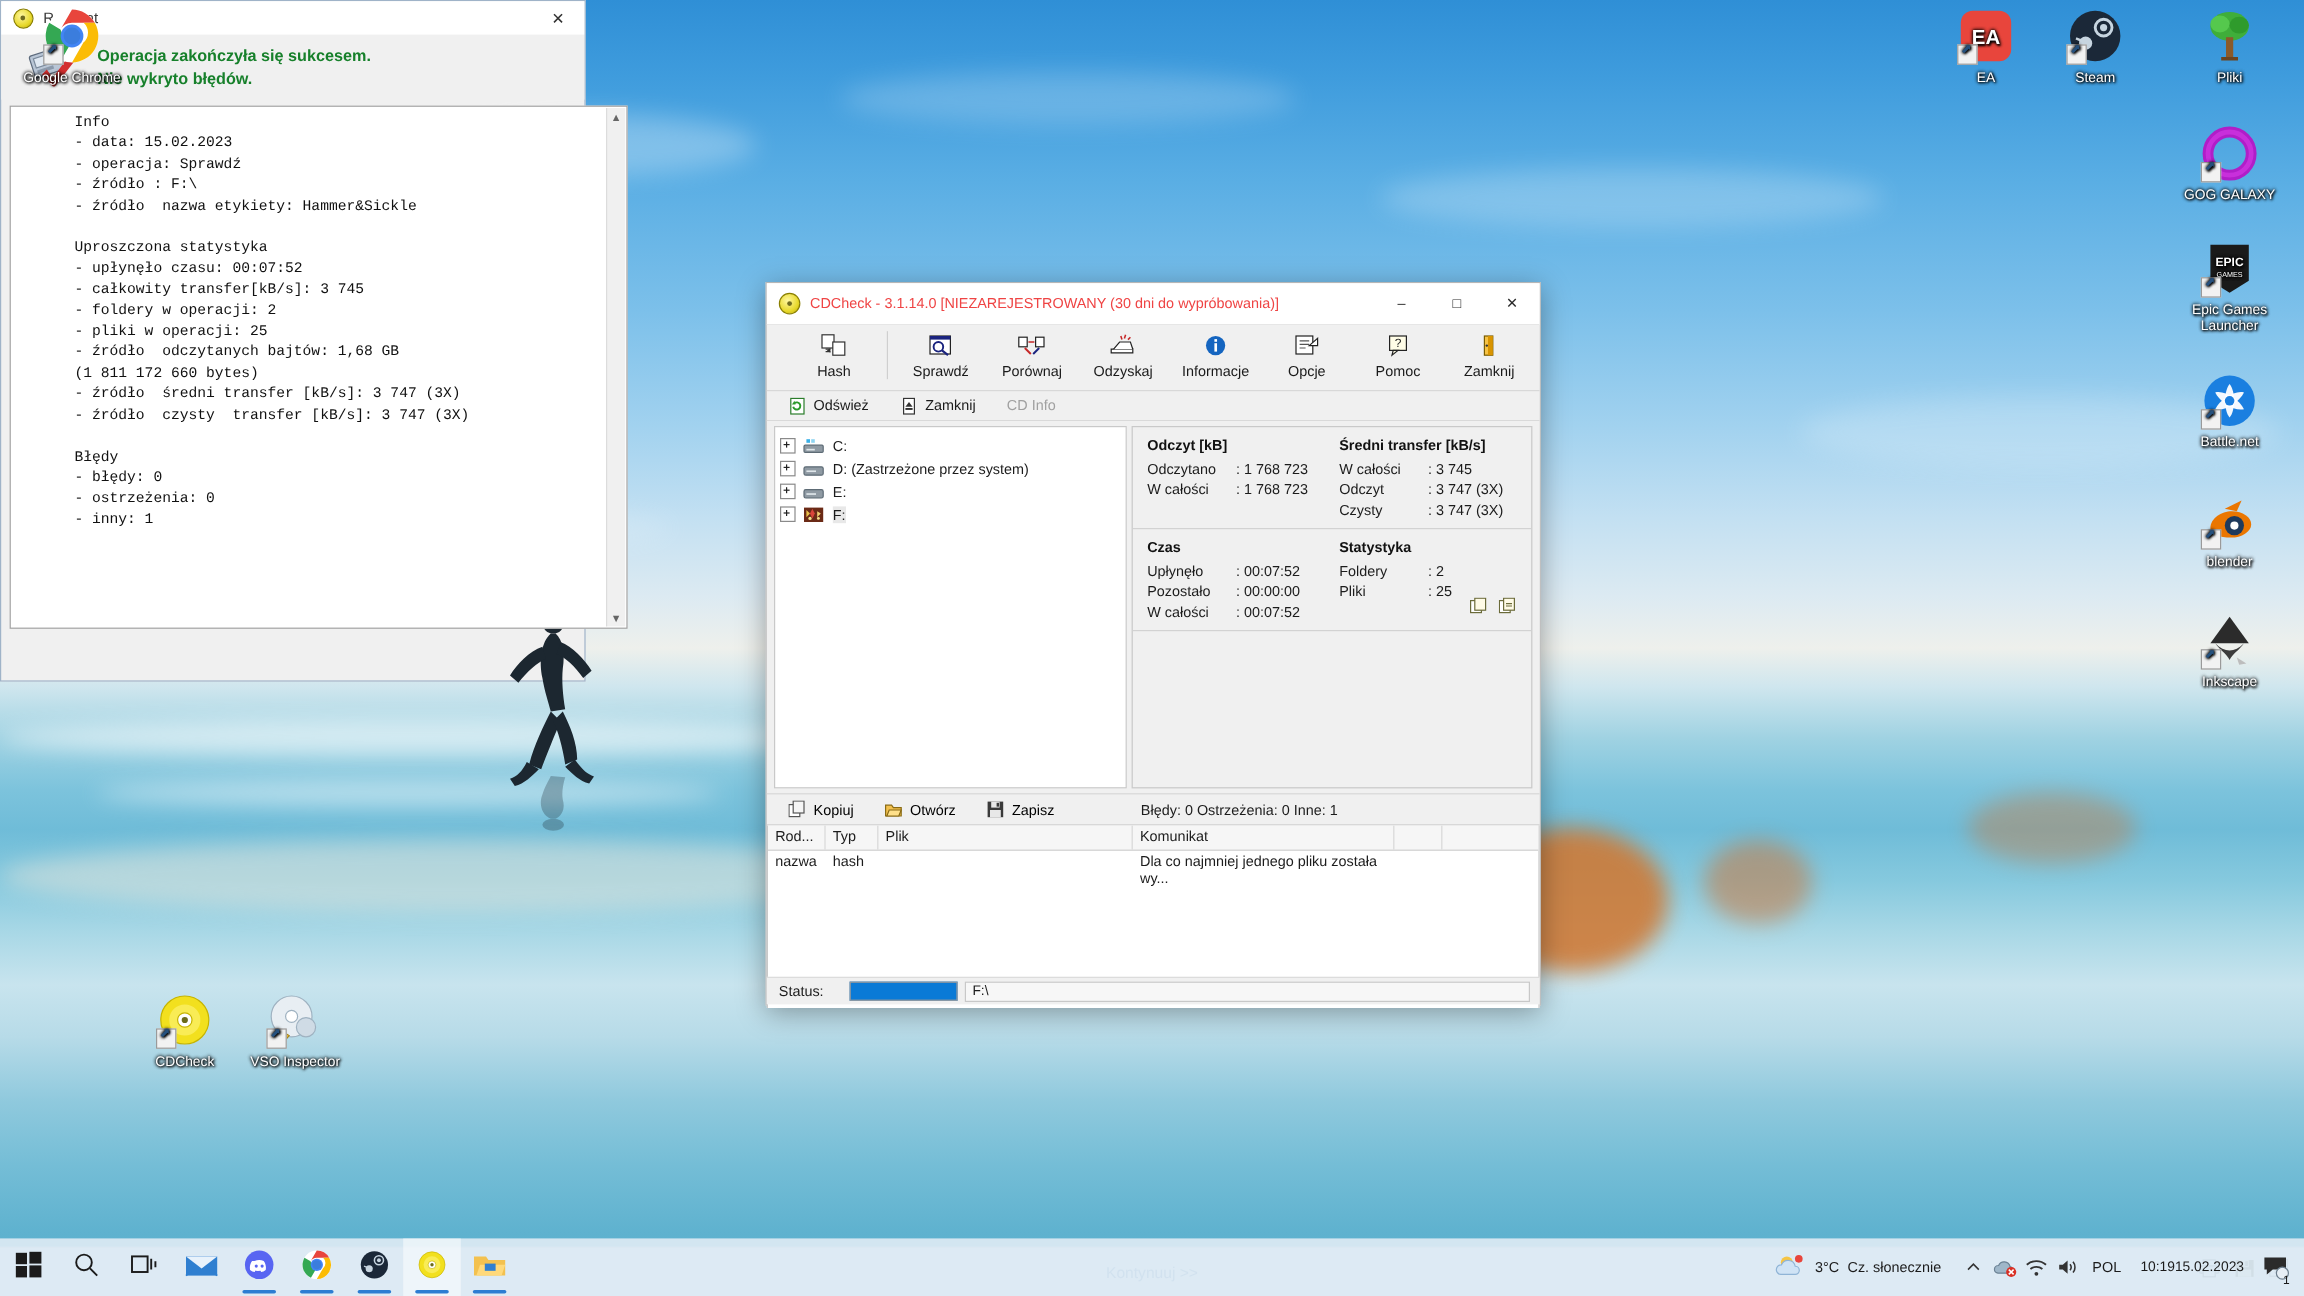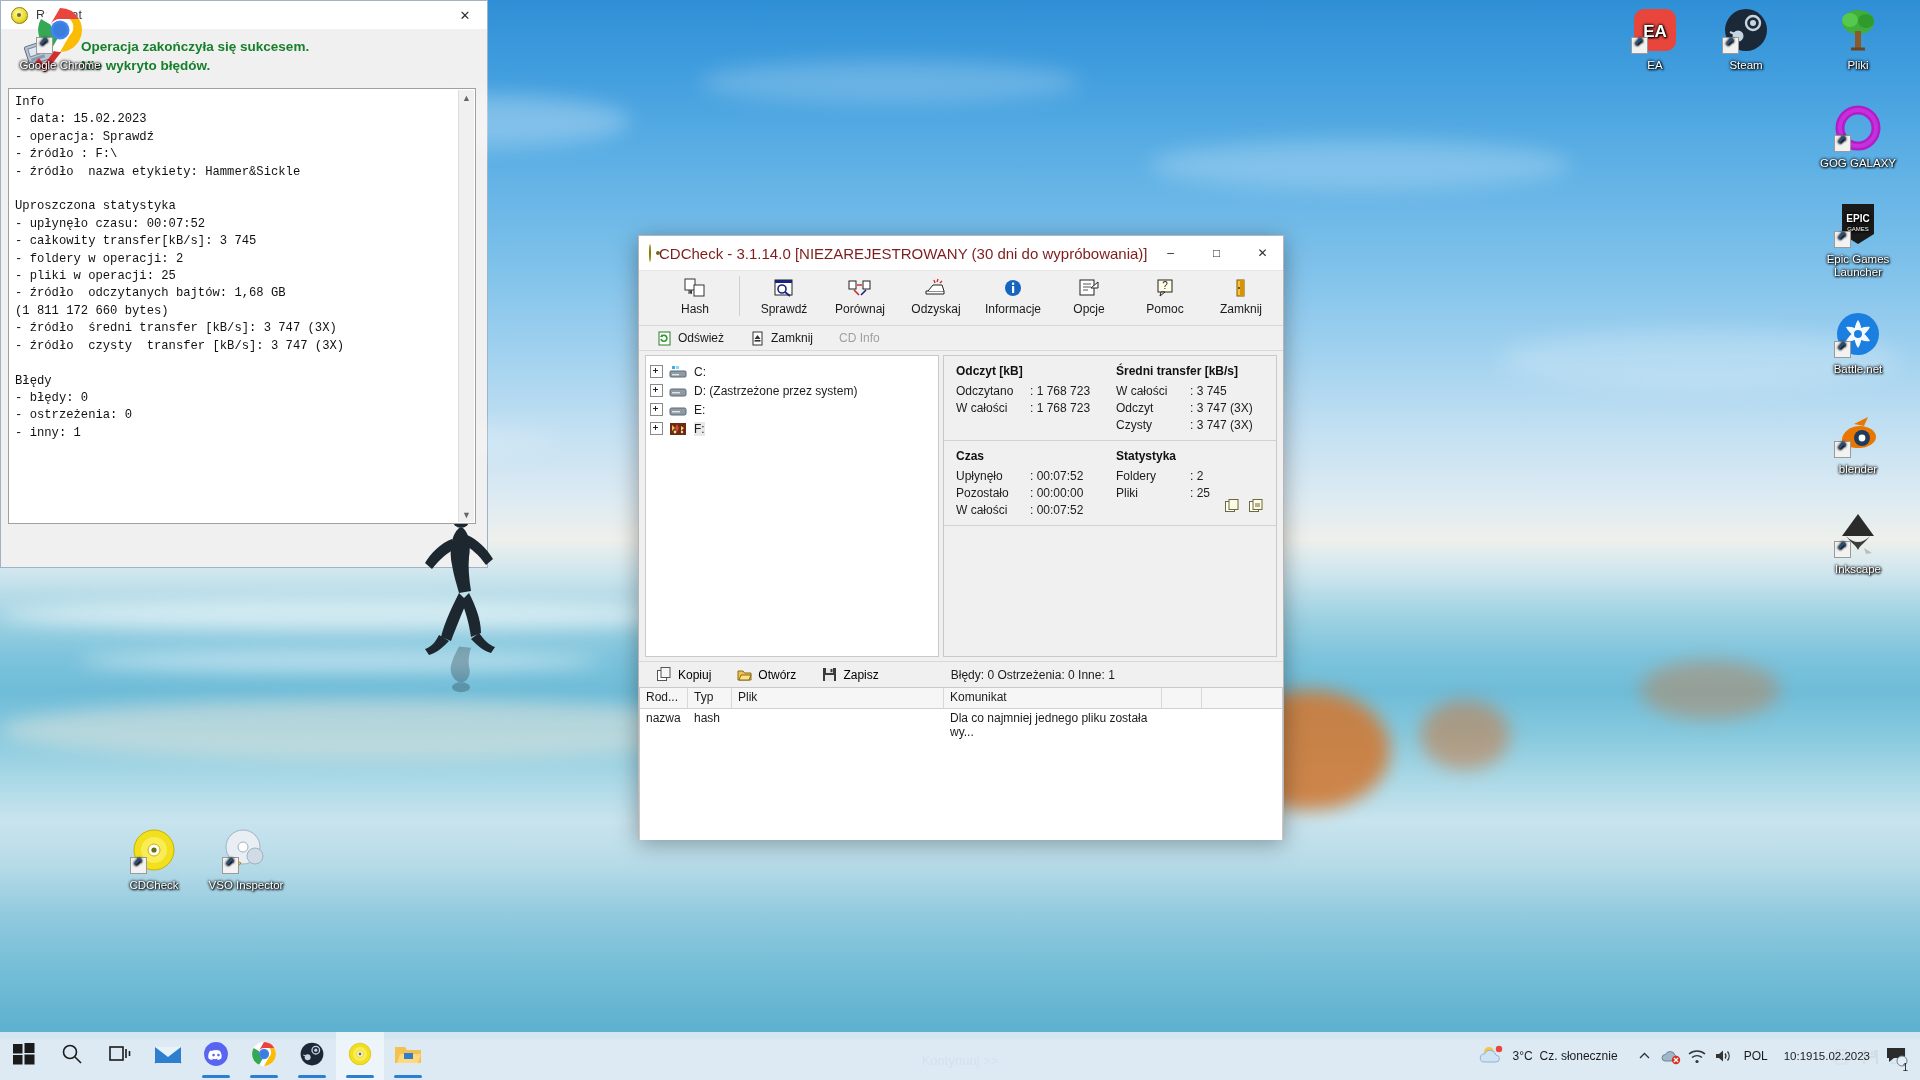--- a/index.html
+++ b/index.html
@@ -28,21 +28,21 @@
   .dicon .lbl{display:block;word-wrap:break-word;}
   .shortcut{position:absolute;left:0;bottom:0;width:15px;height:15px;background:#f2f2f2;border:1px solid #9a9a9a;}
   .shortcut:after{content:"⬈";position:absolute;left:2px;top:-3px;font-size:11px;color:#25507d;}
 
   
   .win{position:absolute;background:#f0f0f0;border:1px solid #b6b6b6;box-shadow:0 5px 22px rgba(0,0,0,.35);}
   #cdcheck{left:638px;top:235px;width:644px;height:601px;background:#f0f0f0;}
   .titlebar{height:34px;background:#ffffff;display:flex;align-items:center;padding-left:10px;border-bottom:1px solid #e6e6e6;}
   .titlebar .tico{width:16px;height:16px;border-radius:50%;background:radial-gradient(circle at 40% 35%,#fff7a0,#e8d92e 60%,#b9a900);border:1px solid #8a7f00;margin-right:8px;position:relative;}
   .titlebar .tico:after{content:"";position:absolute;left:6px;top:6px;width:4px;height:4px;border-radius:50%;background:#6f6a20;}
-  .titlebar .ttl{font-size:15px;color:#7f1d1d;white-space:nowrap;}
+  .titlebar .ttl{font-size:12px;color:#ef4444;white-space:nowrap;}
   .wbtns{margin-left:auto;display:flex;}
   .wbtn{width:46px;height:33px;display:flex;align-items:center;justify-content:center;font-size:12px;color:#2b2b2b;}
 
   .toolbar{height:51px;background:#f0f0f0;display:flex;align-items:flex-start;padding:3px 0 0 18px;border-bottom:1px solid #d8d8d8;position:relative;}
   .tbtn{width:76px;text-align:center;font-size:12px;color:#1a1a1a;padding-top:3px;cursor:default;}
   .tbtn .ic{height:22px;display:flex;align-items:center;justify-content:center;margin-bottom:3px;}
   .tbsep{width:1px;height:40px;background:#cfcfcf;margin:2px 6px 0 6px;}
   .tb-right{margin-left:auto;display:flex;padding-right:4px;}
 
   .subbar{height:24px;background:#f0f0f0;display:flex;align-items:center;padding-left:18px;font-size:12px;color:#1a1a1a;border-bottom:1px solid #d9d9d9;}
@@ -91,21 +91,21 @@
 
   
   #rezultat{left:1281px;top:234px;width:486px;height:566px;background:#f0f0f0;border:1px solid #9fb3c8;}
   .rz-title{height:28px;background:#fff;display:flex;align-items:center;padding-left:10px;}
   .rz-title .tico{width:15px;height:15px;border-radius:50%;background:radial-gradient(circle at 40% 35%,#fff7a0,#e8d92e 60%,#b9a900);border:1px solid #8a7f00;margin-right:8px;position:relative;}
   .rz-title .tico:after{content:"";position:absolute;left:5px;top:5px;width:4px;height:4px;border-radius:50%;background:#6f6a20;}
   .rz-title .t{font-size:12.5px;color:#3b3b3b;}
   .rz-close{margin-left:auto;width:44px;height:27px;display:flex;align-items:center;justify-content:center;font-size:13px;color:#333;}
   .rz-head{height:54px;background:#f0f0f0;display:flex;align-items:center;padding-left:20px;}
   .rz-msg{font-size:13.5px;font-weight:bold;color:#17802b;line-height:19px;margin-left:18px;}
-  .rz-text{position:absolute;left:8px;top:88px;width:466px;height:434px;background:#fff;border:1px solid #a0a0a0;overflow:hidden;}
+  .rz-text{position:absolute;left:8px;top:88px;width:466px;height:434px;background:#fff;border:1px solid #a0a0a0;overflow:hidden;padding-left:47px;}
   .rz-pre{font-family:"Liberation Mono","DejaVu Sans Mono",monospace;font-size:12.2px;line-height:17.4px;color:#111;padding:5px 0 0 6px;white-space:pre;}
   .rz-scroll{position:absolute;right:1px;top:1px;width:15px;bottom:1px;background:#f0f0f0;border-left:1px solid #dcdcdc;}
   .rz-arw{position:absolute;left:0;width:15px;height:15px;display:flex;align-items:center;justify-content:center;font-size:9px;color:#666;}
   .rz-foot{position:absolute;left:0;right:0;bottom:0;height:40px;background:#f0f0f0;border-top:1px solid #dcdcdc;display:flex;align-items:center;justify-content:center;}
   .rz-cont{font-size:13px;color:#3a6ea5;cursor:default;}
   .rz-ficons{position:absolute;right:12px;top:9px;display:flex;gap:12px;}
 
   
   .taskbar{position:absolute;left:0;bottom:0;width:1920px;height:48px;background:rgba(219,233,243,.94);display:flex;align-items:flex-end;}
   .tk{width:48px;height:48px;display:flex;align-items:center;justify-content:center;position:relative;}
@@ -592,20 +592,25 @@
         <div class="grow">
           <div class="c0">nazwa</div>
           <div class="c1">hash</div>
           <div class="c2"></div>
           <div class="c3">Dla co najmniej jednego pliku została wy...</div>
           <div class="c4"></div>
         </div>
       </div>
   </div>
 
+  <div class="statusbar">
+    <span>Status:</span>
+    <span class="pbar"></span>
+    <span class="pthr">F:\</span>
+  </div>
 </div>
 
 <div id="rezultat">
   <div class="rz-title">
     <span class="tico"></span>
     <span class="t">Rezultat</span>
     <div class="rz-close">✕</div>
   </div>
 
   <div class="rz-head">

